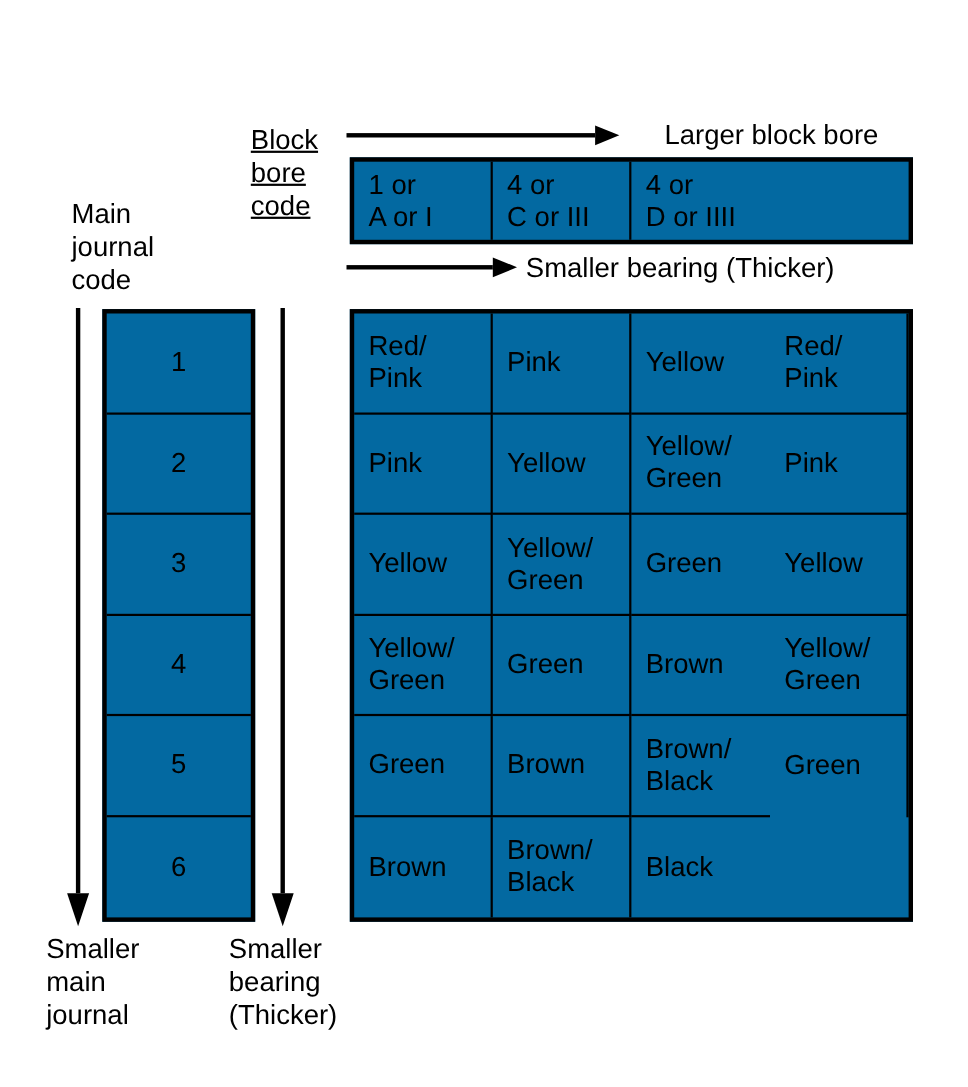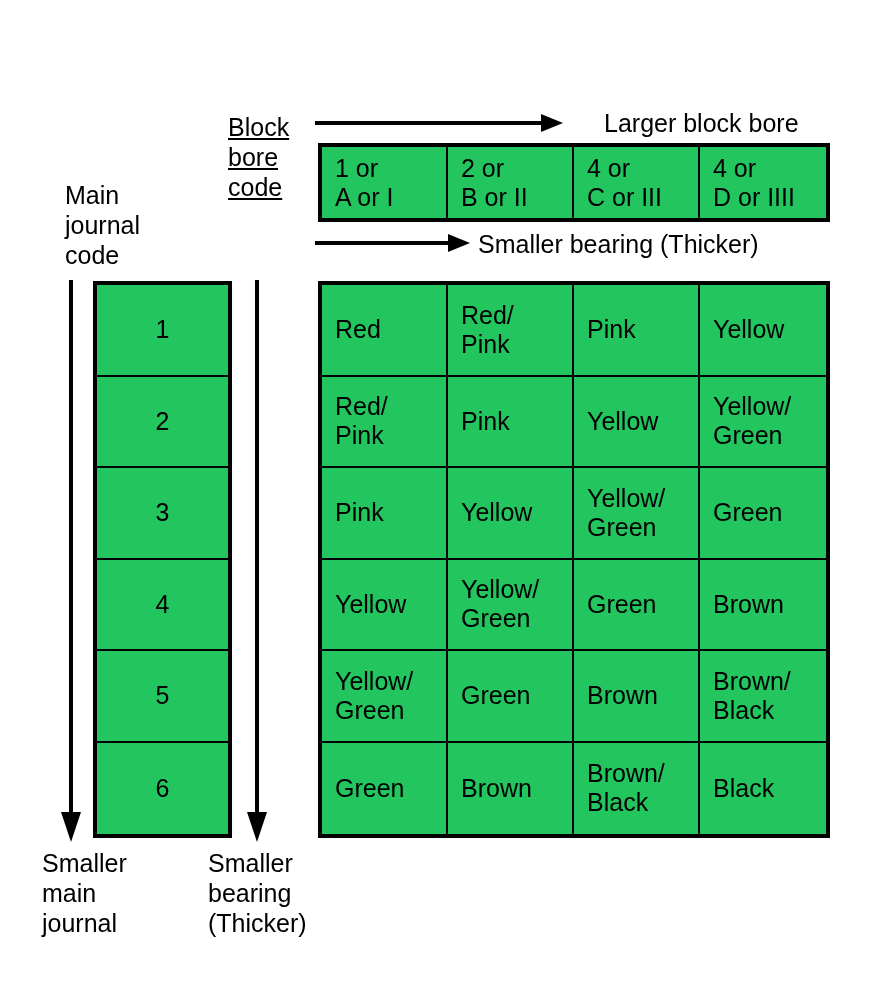--- a/index.html
+++ b/index.html
@@ -72,21 +72,21 @@
     border-left: 10px solid transparent;
     border-right: 10px solid transparent;
     border-top: 30px solid #000;
   }
 
   
   .grid {
     position: absolute;
     border: 4px solid #000;
     box-sizing: border-box;
-    background: #22c55e;
+    background: #0369a1;
     display: grid;
   }
   .cell {
     box-sizing: border-box;
     display: flex;
     align-items: center;
     padding: 0 13px;
     font-size: 25px;
     line-height: 29px;
     color: #000;
@@ -147,22 +147,20 @@
 
   <div class="harrow" style="left:315px; top:114px; width:248px;">
     <div class="shaft" style="width:226px;"></div>
     <div class="head" style="left:226px;"></div>
   </div>
   <div class="lbl" style="left:572px; top:108px;margin-left:32px;">Larger block bore</div>
 
   <div class="grid" id="header-grid">
     <div class="cell">1 or
 A or I</div>
-    <div class="cell">2 or
-B or II</div>
     <div class="cell">4 or
 C or III</div>
     <div class="cell">4 or
 D or IIII</div>
   </div>
 
   <div class="harrow" style="left:315px; top:234px; width:155px;">
     <div class="shaft" style="width:133px;"></div>
     <div class="head" style="left:133px;"></div>
   </div>
@@ -185,21 +183,20 @@
     <div class="cell center">5</div>
     <div class="cell center lastrow">6</div>
   </div>
 
   <div class="varrow" style="left:247px; top:280px; height:562px;">
     <div class="shaft" style="height:532px;"></div>
     <div class="head" style="top:532px;"></div>
   </div>
 
   <div class="grid" id="color-grid">
-    <div class="cell">Red</div>
     <div class="cell">Red/
 Pink</div>
     <div class="cell">Pink</div>
     <div class="cell lastcol">Yellow</div>
 
     <div class="cell">Red/
 Pink</div>
     <div class="cell">Pink</div>
     <div class="cell">Yellow</div>
     <div class="cell lastcol">Yellow/

